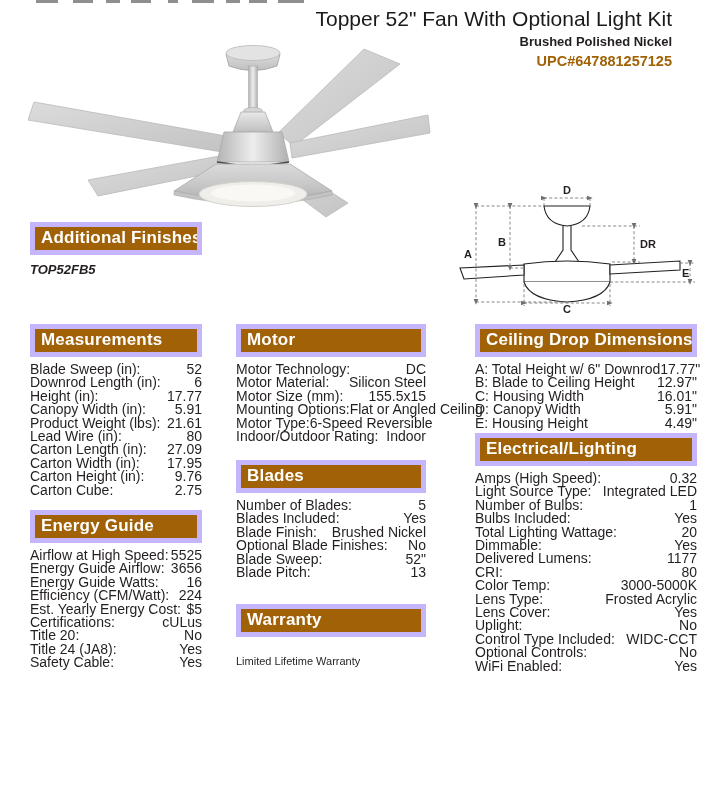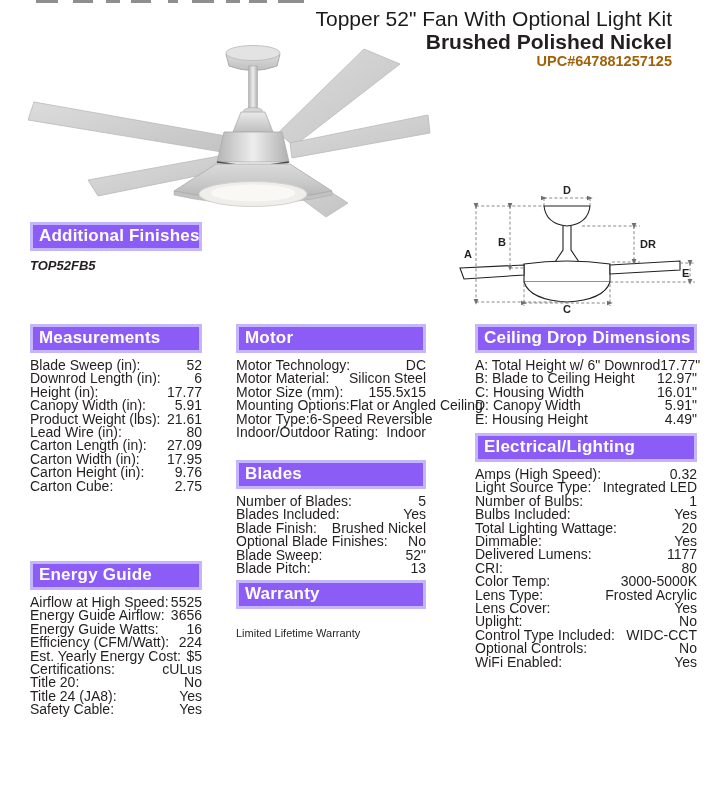--- a/index.html
+++ b/index.html
@@ -10,27 +10,27 @@
   }
   .page{position:absolute;inset:0;}
 
   
   .logo-frag{position:absolute;top:0;left:36px;height:3px;display:flex;}
   .logo-frag span{display:block;height:3px;background:#8f8f91;}
 
   
   .title-block{position:absolute;top:6px;right:48px;text-align:right;}
   .title{font-size:21px;line-height:26px;color:#1a1a1a;}
-  .subtitle{font-size:21px;font-weight:bold;line-height:20px;}
+  .subtitle{font-size:13px;font-weight:bold;line-height:20px;}
   .upc{font-size:14.5px;font-weight:bold;line-height:19px;color:#a16207;}
 
   
   .spec{position:absolute;}
   .bar{
-    margin:0;background:#8b5cf6;border:3px solid #c4b5fd;color:#fff;
+    margin:0;background:#a16207;border:5px solid #c4b5fd;color:#fff;
     font-size:17px;font-weight:bold;line-height:18px;padding:2px 4px 3px 6px;
     letter-spacing:.2px;white-space:nowrap;overflow:hidden;
   }
   .rows{margin-top:6px;}
   .row{display:flex;justify-content:space-between;font-size:14px;line-height:13.4px;white-space:nowrap;}
   .row .lbl{text-align:left;}
   .row .val{text-align:right;}
   .model{font-weight:bold;font-size:13px;margin-top:7px;font-style:italic;}
   .warranty-text{font-size:11px;margin-top:18px;}
 
@@ -222,21 +222,21 @@
         </div>
 
         <div class="row">
           <span class="lbl">Carton Cube:</span>
           <span class="val">2.75</span>
         </div>
 
       </div>
   </section>
 
-  <section class="spec col1" style="top:561px">
+  <section class="spec col1" style="top:510px">
     <h2 class="bar">Energy Guide</h2>
     <div class="rows">
 
         <div class="row">
           <span class="lbl">Airflow at High Speed:</span>
           <span class="val">5525</span>
         </div>
 
         <div class="row">
           <span class="lbl">Energy Guide Airflow:</span>
@@ -346,21 +346,21 @@
           <span class="val">52"</span>
         </div>
 
         <div class="row">
           <span class="lbl">Blade Pitch:</span>
           <span class="val">13</span>
         </div>
       </div>
   </section>
 
-  <section class="spec col2" style="top:580px">
+  <section class="spec col2" style="top:604px">
     <h2 class="bar">Warranty</h2>
     <div class="warranty-text">Limited Lifetime Warranty</div>
   </section>
 
   <section class="spec col3" style="top:324px">
     <h2 class="bar">Ceiling Drop Dimensions</h2>
     <div class="rows">
 
         <div class="row">
           <span class="lbl">A: Total Height w/ 6" Downrod</span>

